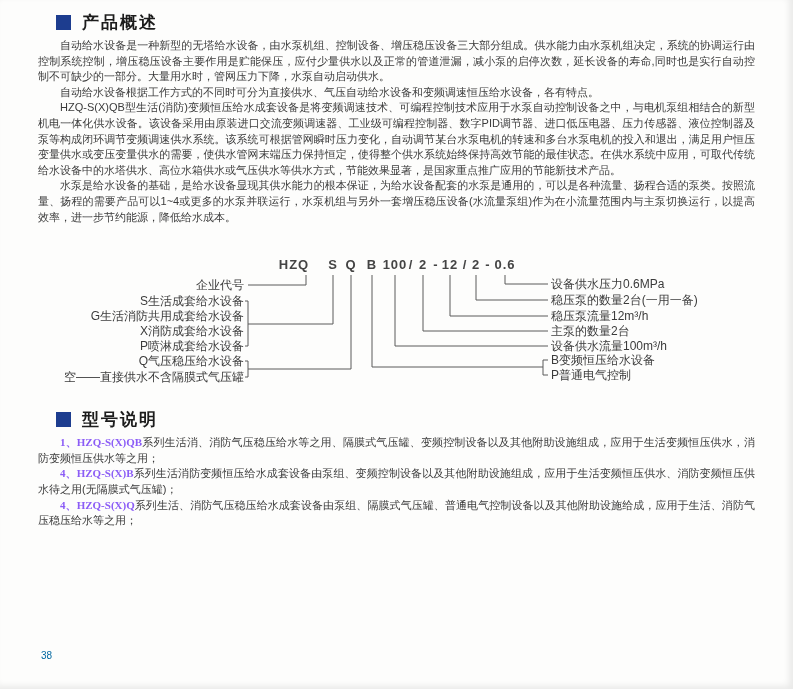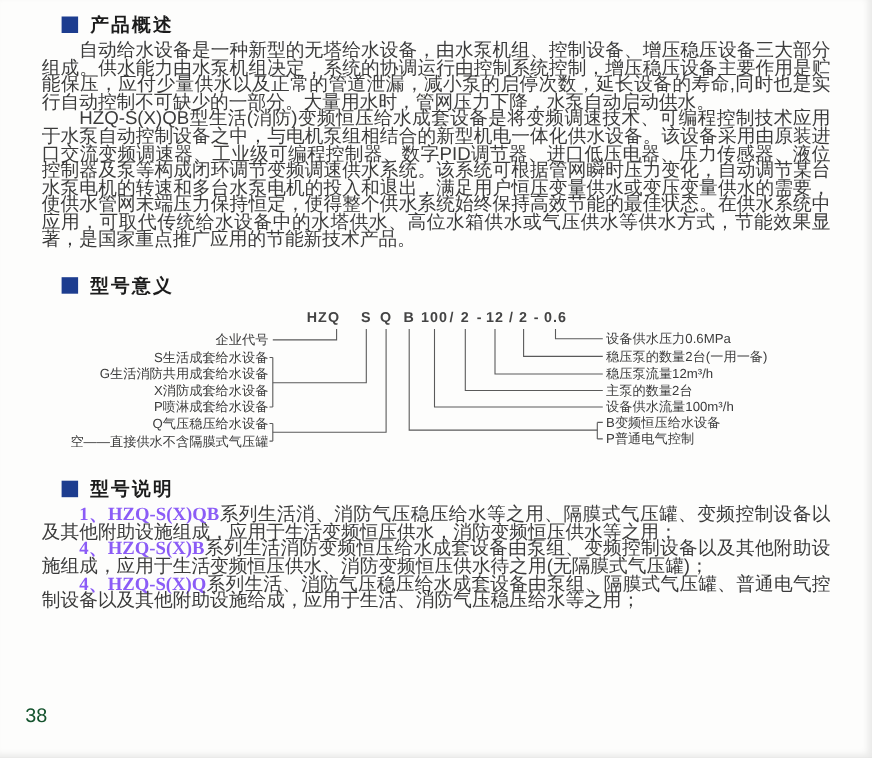--- a/index.html
+++ b/index.html
@@ -27,62 +27,60 @@
     flex:0 0 auto;
   }
   .sec-title {
     font-size:17px; font-weight:bold; color:#1c1c1c;
     letter-spacing:2px; line-height:1;
   }
   .body-text p {
     margin:0;
     text-indent:2em;
     text-align:justify;
-    font-size:17px;
+    font-size:11px;
     line-height:15.6px;
     color:#3b3b3b;
   }
   .body-text p .lead { font-weight:bold; color:#8b5cf6;font-family:Liberation Serif, serif; }
   .sec { margin-bottom:0; }
   .sec-overview { margin-bottom:26px; }
   .sec-meaning  { margin-bottom:16px; }
   .diagram-wrap { margin:4px 0 0 10px; }
   svg text {
     font-family:"Liberation Sans","DejaVu Sans",sans-serif;
     fill:#3b3b3b;
   }
   svg .code-token { font-size:13px; font-weight:bold; fill:#444; letter-spacing:1px; }
   svg .dg-label { font-size:12px; }
   svg path { stroke:#5a5a5a; stroke-width:1; fill:none; }
   .page-number {
-    position:absolute; left:23px; bottom:28px;
-    font-size:18px; color:#14532d;
+    position:absolute; left:41px; bottom:28px;
+    font-size:10px; color:#0369a1;
   }
 </style>
 </head>
 <body>
 
 <div class="page">
 
   <div class="sec sec-overview">
     <div class="sec-header">
       <span class="sec-square"></span>
       <span class="sec-title">产品概述</span>
     </div>
     <div class="body-text">
       <p>自动给水设备是一种新型的无塔给水设备，由水泵机组、控制设备、增压稳压设备三大部分组成。供水能力由水泵机组决定，系统的协调运行由控制系统控制，增压稳压设备主要作用是贮能保压，应付少量供水以及正常的管道泄漏，减小泵的启停次数，延长设备的寿命,同时也是实行自动控制不可缺少的一部分。大量用水时，管网压力下降，水泵自动启动供水。</p>
+      <p>自动给水设备根据工作方式的不同时可分为直接供水、气压自动给水设备和变频调速恒压给水设备，各有特点。</p>
       <p>HZQ-S(X)QB型生活(消防)变频恒压给水成套设备是将变频调速技术、可编程控制技术应用于水泵自动控制设备之中，与电机泵组相结合的新型机电一体化供水设备。该设备采用由原装进口交流变频调速器、工业级可编程控制器、数字PID调节器、进口低压电器、压力传感器、液位控制器及泵等构成闭环调节变频调速供水系统。该系统可根据管网瞬时压力变化，自动调节某台水泵电机的转速和多台水泵电机的投入和退出，满足用户恒压变量供水或变压变量供水的需要，使供水管网末端压力保持恒定，使得整个供水系统始终保持高效节能的最佳状态。在供水系统中应用，可取代传统给水设备中的水塔供水、高位水箱供水或气压供水等供水方式，节能效果显著，是国家重点推广应用的节能新技术产品。</p>
+      <p>水泵是给水设备的基础，是给水设备显现其供水能力的根本保证，为给水设备配套的水泵是通用的，可以是各种流量、扬程合适的泵类。按照流量、扬程的需要产品可以1~4或更多的水泵并联运行，水泵机组与另外一套增压稳压设备(水流量泵组)作为在小流量范围内与主泵切换运行，以提高效率，进一步节约能源，降低给水成本。</p>
     </div>
   </div>
 
   <div class="sec sec-meaning">
-    <div class="sec-header">
-      <span class="sec-square"></span>
-      <span class="sec-title">型号意义</span>
-    </div>
 
     <div class="diagram-wrap">
       <svg width="700" height="140" viewBox="0 0 700 140">
 
         <g>
 
           <path d="M258,24 L258,34 L200,34"></path>
 
           <path d="M285,24 L285,73 L200,73"></path>
           <path d="M200,50 L200,95"></path>

